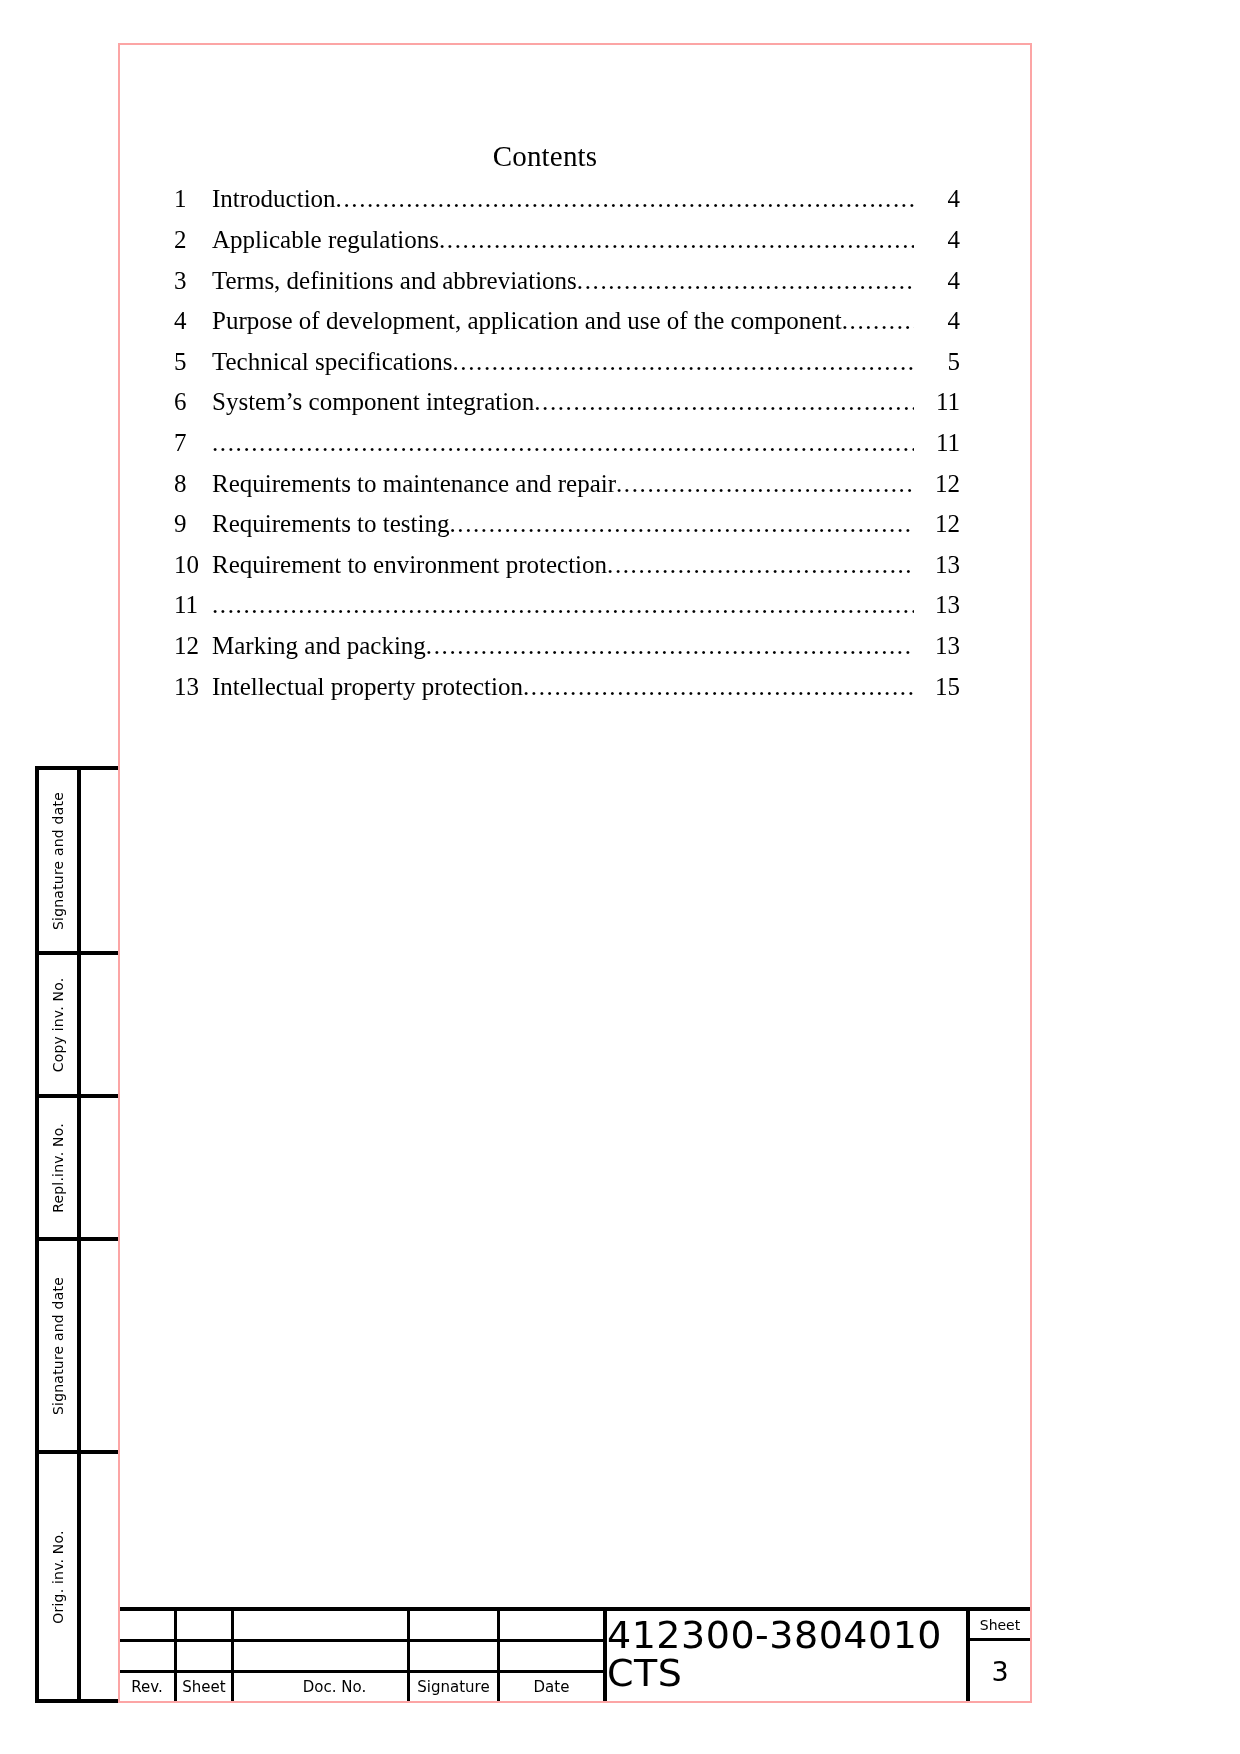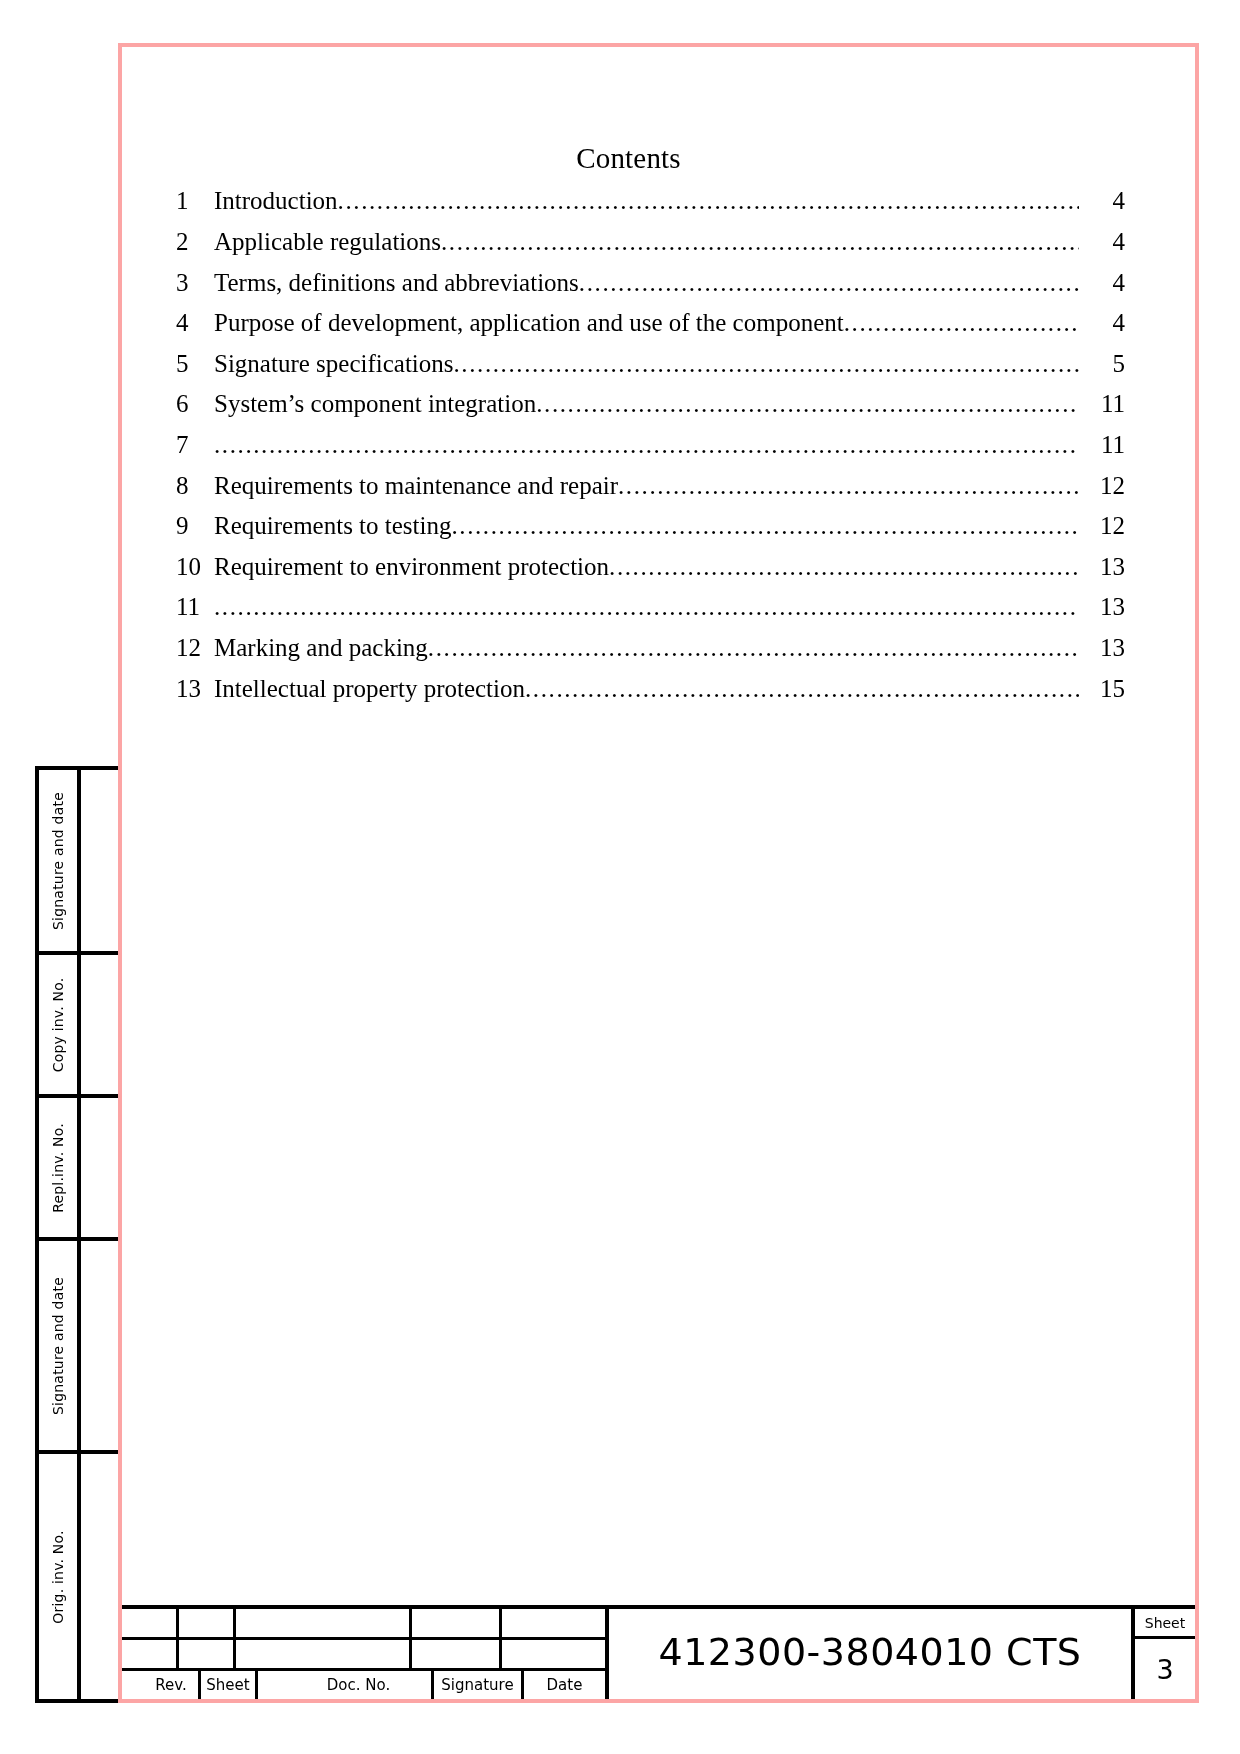--- a/index.html
+++ b/index.html
@@ -14,23 +14,23 @@
     font-family: "Liberation Serif", serif;
     color: #000000;
     overflow: hidden;
   }
 
   
   #page-frame {
     position: absolute;
     left: 118px;
     top: 43px;
-    width: 1081px;
+    width: 914px;
     height: 1660px;
-    border: 4px solid #fca5a5;
+    border: 2px solid #fca5a5;
     box-sizing: border-box;
     background: #fff;
   }
 
   
   #contents-area {
     position: absolute;
     left: 0;
     top: 0;
     right: 0;
@@ -159,21 +159,20 @@
     border-right: 4px solid #000;
   }
   .rev-row {
     flex: 1 1 0;
     display: flex;
     box-sizing: border-box;
     border-bottom: 3px solid #000;
   }
   .rev-row:last-child {
     border-bottom: none;
-    padding-left: 22px;
   }
   .rev-cell {
     box-sizing: border-box;
     border-right: 3px solid #000;
     display: flex;
     align-items: center;
     justify-content: center;
     font-size: 15px;
     line-height: 1;
   }
@@ -259,21 +258,21 @@
 
       <li class="toc-row">
         <span class="toc-num">4</span>
         <span class="toc-label">Purpose of development, application and use of the component</span>
         <span class="toc-dots"></span>
         <span class="toc-page">4</span>
       </li>
 
       <li class="toc-row">
         <span class="toc-num">5</span>
-        <span class="toc-label">Signature specifications</span>
+        <span class="toc-label">Technical specifications</span>
         <span class="toc-dots"></span>
         <span class="toc-page">5</span>
       </li>
 
       <li class="toc-row">
         <span class="toc-num">6</span>
         <span class="toc-label">System’s component integration</span>
         <span class="toc-dots"></span>
         <span class="toc-page">11</span>
       </li>

